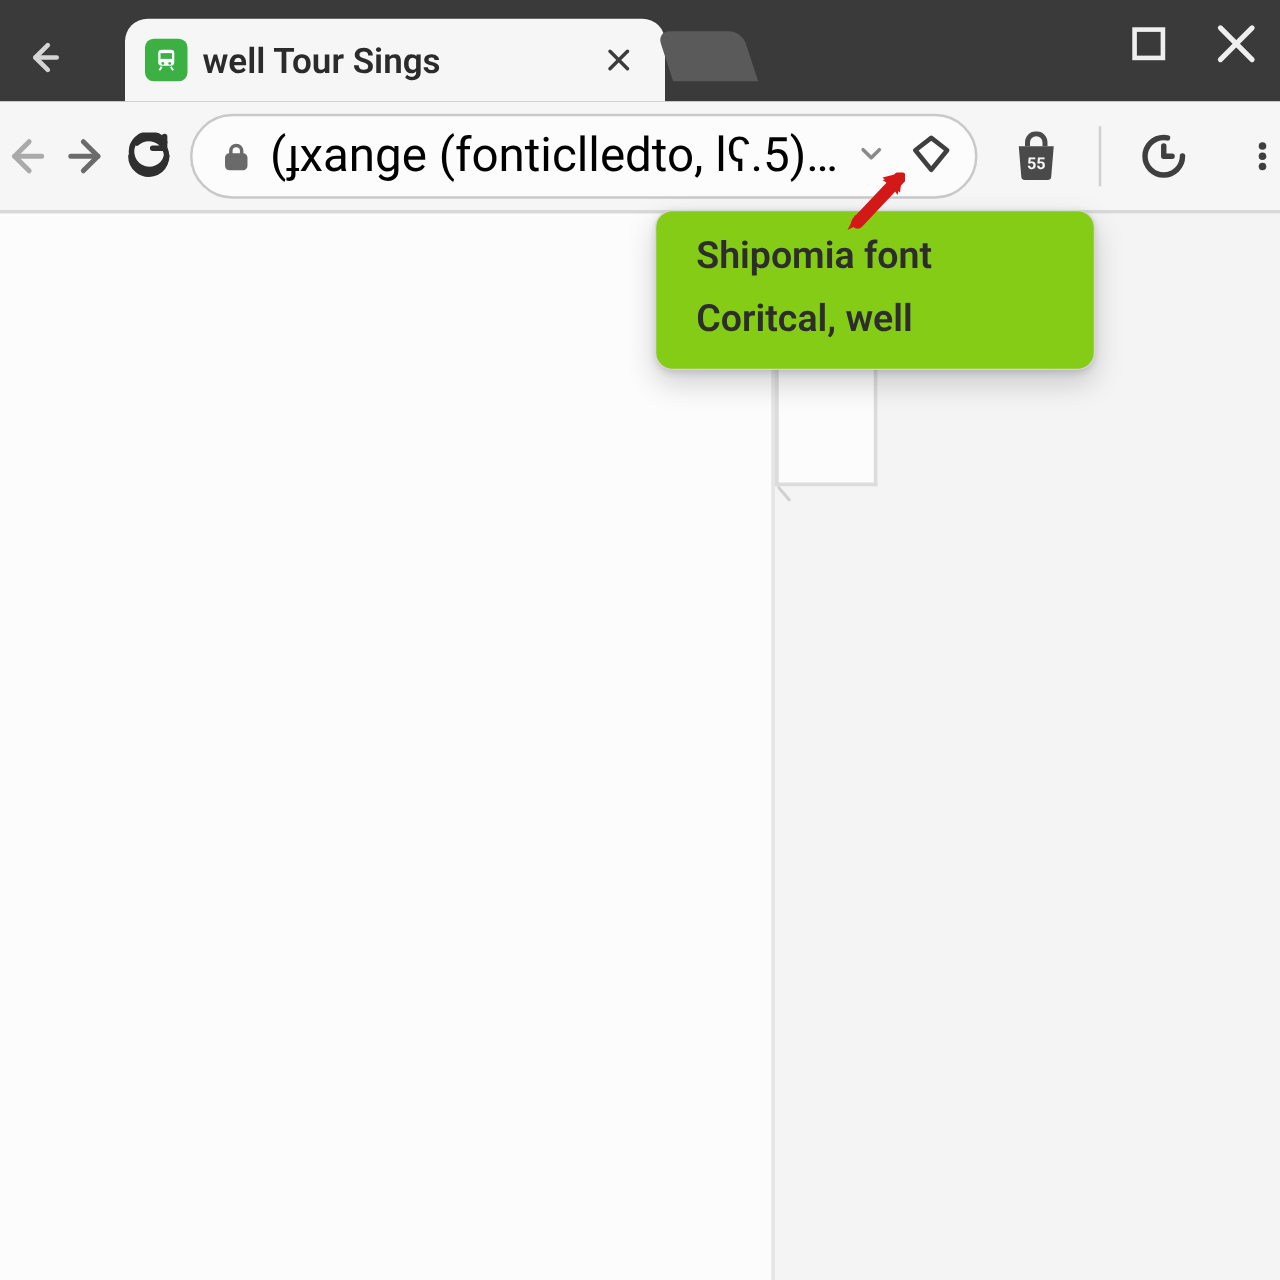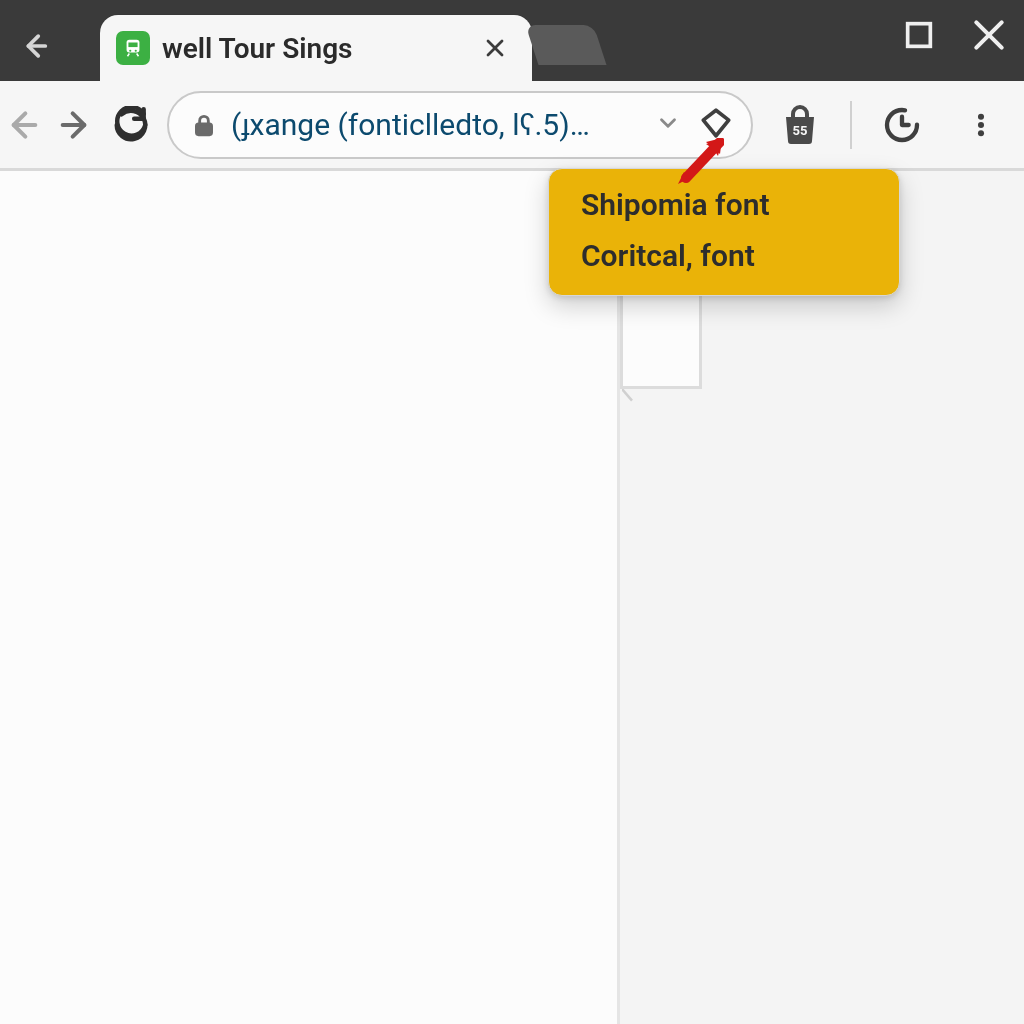--- a/index.html
+++ b/index.html
@@ -121,22 +121,22 @@
       border-radius: 34px;
       background: #fcfcfc;
       display: flex;
       align-items: center;
       padding: 0 18px 0 22px;
       gap: 14px;
       position: relative;
     }
     .lock-ico { color: #6a6a6a; display:flex; }
     .url-text {
-      font-size: 30px;
-      color: #0c4a6e;
+      font-size: 38px;
+      color: #000000;
       white-space: nowrap;
       overflow: hidden;
       flex: 1;
     }
     .omni-right {
       display: flex;
       align-items: center;
       gap: 18px;
       color: #5a5a5a;
     }
@@ -201,24 +201,24 @@
     .callout-notch {
       position:absolute;
       left: 622px;
       top: 218px;
       width: 20px; height: 20px;
     }
 
     
     .dropdown {
       position: absolute;
-      left: 548px;
+      left: 524px;
       top: 168px;
       width: 352px;
-      background: #eab308;
+      background: #84cc16;
       border: 1.5px solid #d7d7d7;
       border-radius: 14px;
       box-shadow: 0 10px 24px rgba(0,0,0,0.18), 0 2px 6px rgba(0,0,0,0.12);
       padding: 10px 0 14px 0;
     }
     .dropdown-item {
       font-size: 30px;
       font-weight: 600;
       color: #2d2d2d;
       padding: 8px 32px;
@@ -359,21 +359,21 @@
 
   <div class="callout-box"></div>
   <svg class="callout-notch" width="24" height="24" viewBox="0 0 24 24">
       <polyline points="2 2 12 14 22 2" fill="none" stroke="#dcdcdc" stroke-width="3" opacity="0"></polyline>
       <polyline points="0 0 12 14" fill="none" stroke="#d0d0d0" stroke-width="3"></polyline>
     </svg>
 </div>
 
 <div class="dropdown">
   <div class="dropdown-item">Shipomia font</div>
-  <div class="dropdown-item">Coritcal, font</div>
+  <div class="dropdown-item">Coritcal, well</div>
 </div>
 
 <svg class="red-arrow" width="48" height="48" viewBox="0 0 48 48">
   <defs></defs>
   <polygon points="6,40 36,10 30,6 46,2 42,18 38,12 10,44" fill="#d31818"></polygon>
   <polygon points="30,4 46,0 44,16" fill="#d31818"></polygon>
   <path d="M44 4 L10 40" stroke="#d31818" stroke-width="10" stroke-linecap="round"></path>
   <polygon points="2,46 14,40 8,34" fill="#d31818"></polygon>
 </svg>
 

